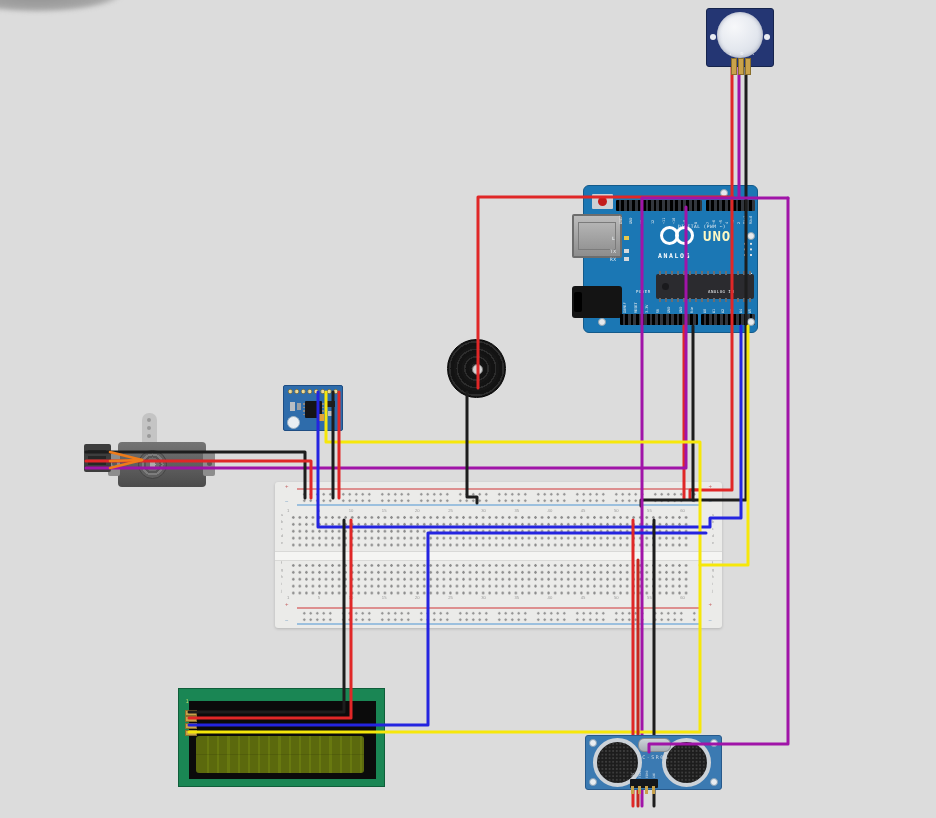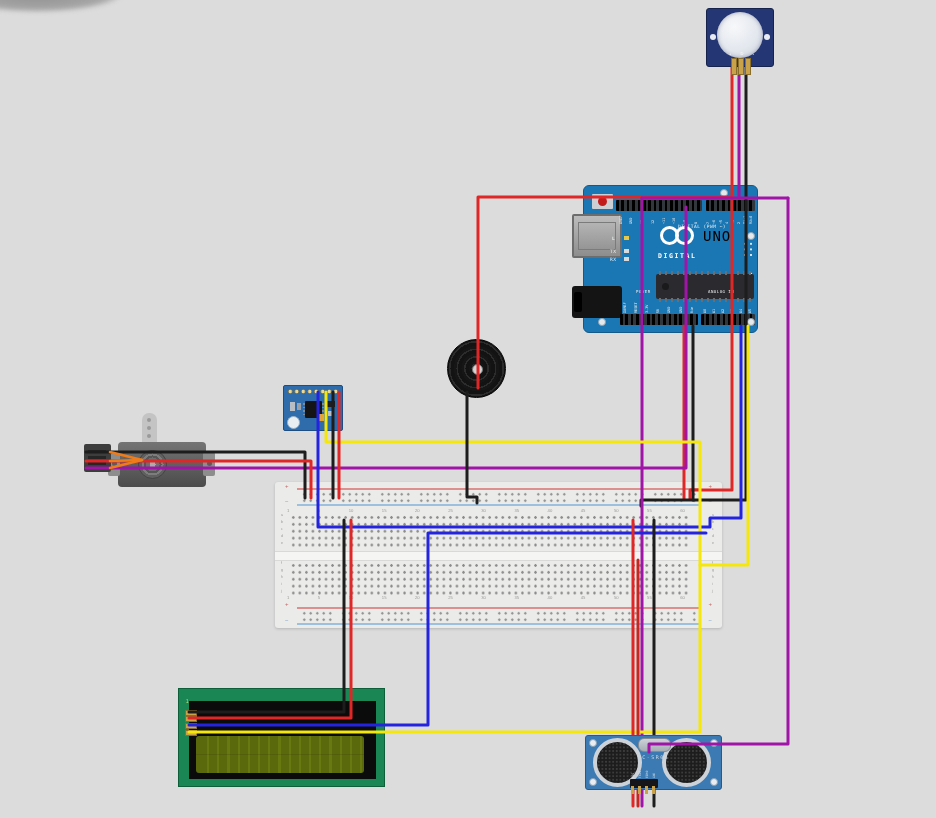--- a/index.html
+++ b/index.html
@@ -35,21 +35,21 @@
   .ard-strip{position:absolute;height:11px;background:#23262b;
     background-image:repeating-linear-gradient(90deg,#000 0 2.6px,#32363d 2.6px 5.4px);border-radius:1px;}
   .vlabels{position:absolute;display:flex;justify-content:space-around;overflow:hidden;}
   .vlabels span{writing-mode:vertical-rl;transform:rotate(180deg);font-size:3.5px;line-height:1;
     color:#f2f2f2;font-family:"DejaVu Sans Mono",monospace;}
   .ard-smalltext{position:absolute;font-size:4.5px;color:#eef2f5;letter-spacing:.5px;
     font-family:"DejaVu Sans Mono",monospace;line-height:1;}
   .ard-logo{position:absolute;left:76px;top:40px;width:40px;height:22px;}
   .ard-logo i{position:absolute;top:0;width:19px;height:19px;border:3.5px solid #fff;border-radius:50%;box-sizing:border-box;}
   .ard-logo i.l{left:0;} .ard-logo i.r{left:15px;}
-  .ard-uno{position:absolute;left:119px;top:42px;font-size:14px;font-weight:normal;color:#000000;
+  .ard-uno{position:absolute;left:119px;top:42px;font-size:14px;font-weight:bold;color:#fef9c3;
     font-family:"DejaVu Sans Mono",monospace;letter-spacing:1px;}
   .ard-brand{position:absolute;left:74px;top:66px;font-size:6.5px;font-weight:bold;color:#fff;
     letter-spacing:1.6px;font-family:"DejaVu Sans Mono",monospace;}
   .ard-led{position:absolute;width:5px;height:4px;}
   .ard-chip{position:absolute;left:72px;top:88px;width:98px;height:25px;background:#2b2b2f;border-radius:2px;}
   .ard-chip::before,.ard-chip::after{content:"";position:absolute;left:3px;right:3px;height:4px;
     background:repeating-linear-gradient(90deg,#6a6d72 0 2.4px,transparent 2.4px 6px);}
   .ard-chip::before{top:-3px;} .ard-chip::after{bottom:-3px;}
   .ard-chip i{position:absolute;left:6px;top:9px;width:7px;height:7px;border-radius:50%;background:#1a1a1d;}
   .ard-icsp{position:absolute;width:12px;height:17px;
@@ -273,21 +273,21 @@
     <span class="ard-smalltext" style="left:26px;top:64px;">TX</span>
     <div class="ard-led" style="left:40px;top:63px;background:#d8dadc;"></div>
     <span class="ard-smalltext" style="left:26px;top:72px;">RX</span>
     <div class="ard-led" style="left:40px;top:71px;background:#d8dadc;"></div>
 
     <div class="ard-logo">
         <i class="l"></i>
         <i class="r"></i>
       </div>
     <div class="ard-uno">UNO</div>
-    <div class="ard-brand">DIGITAL</div>
+    <div class="ard-brand">ANALOG</div>
 
     <div class="ard-icsp" style="left:157px;top:54px;"></div>
     <div class="ard-icsp" style="left:157px;top:84px;"></div>
     <div class="ard-chip">
         <i></i>
       </div>
 
     <div class="ard-smalltext" style="left:52px;top:104px;font-size:4px;">POWER</div>
     <div class="ard-smalltext" style="left:124px;top:104px;font-size:4px;">ANALOG IN</div>
     <div class="vlabels" style="left:36px;top:110px;width:78px;height:17px;">

